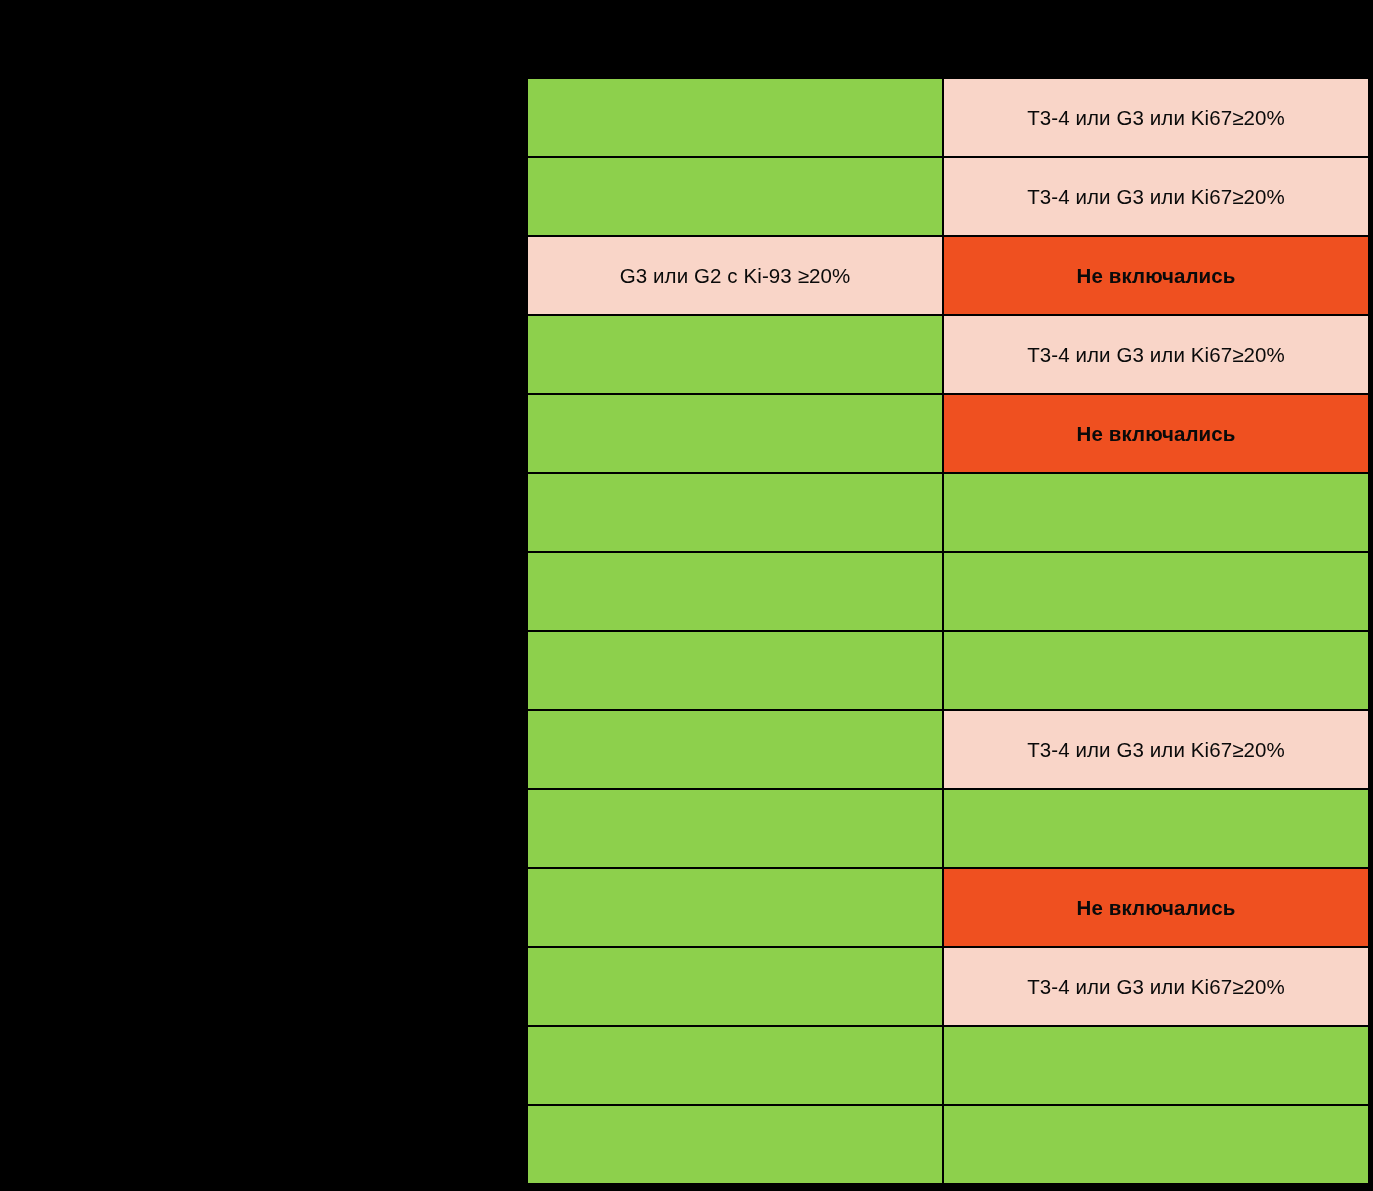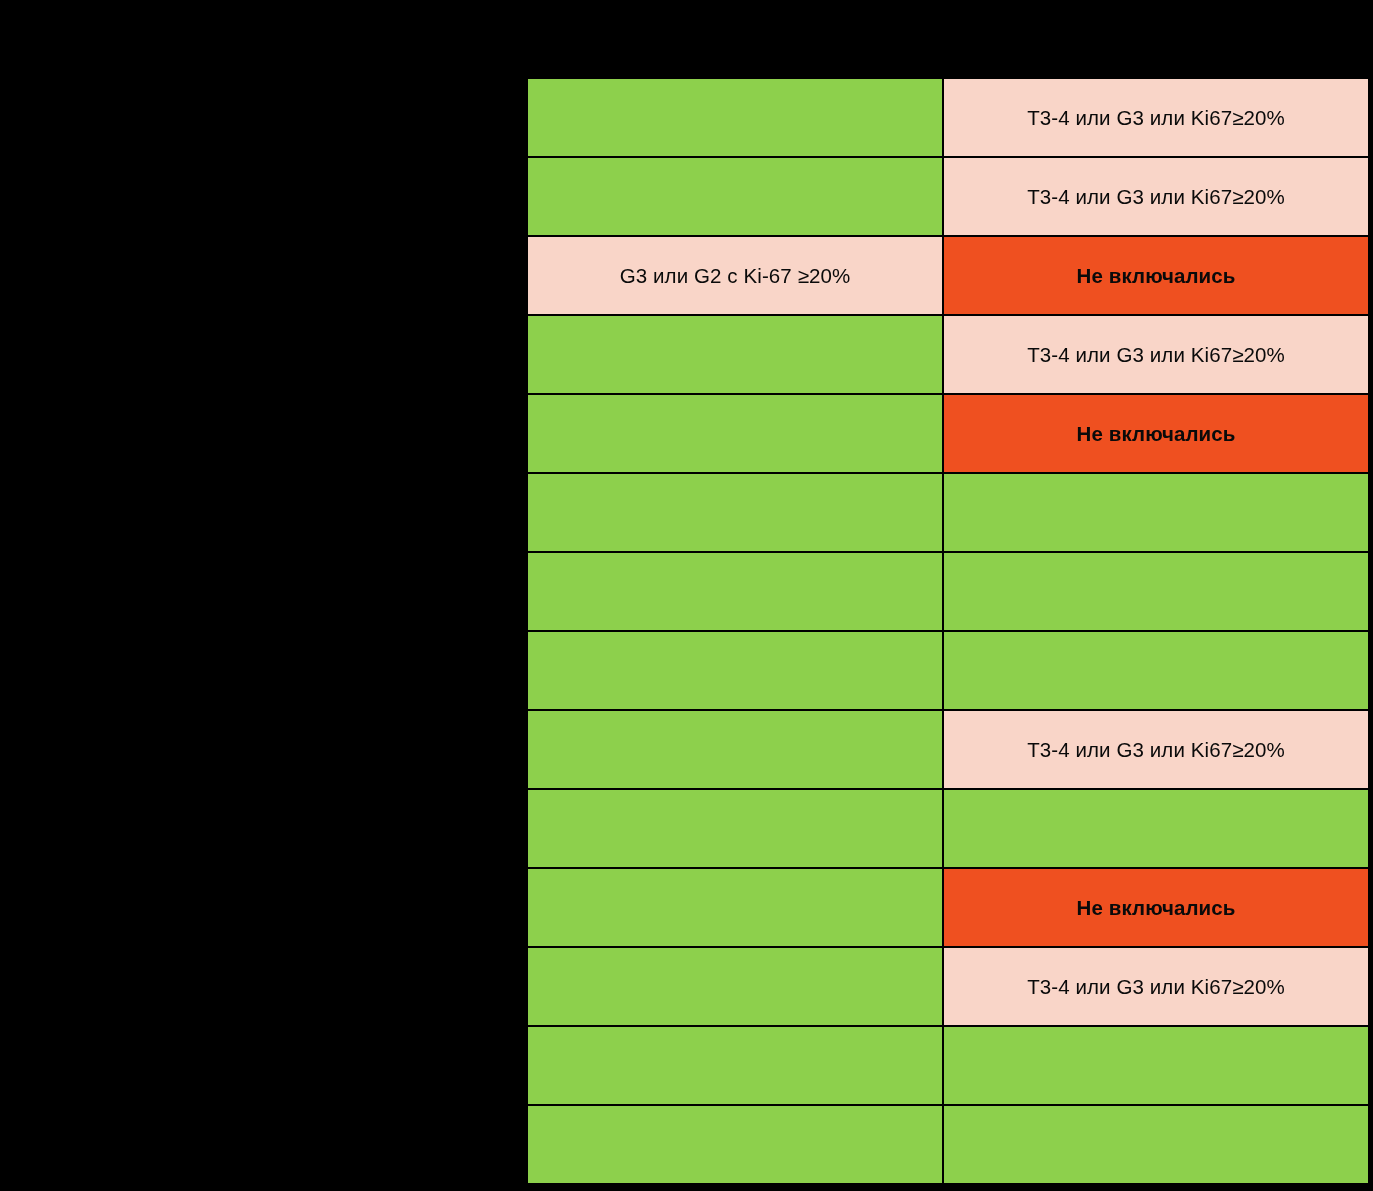--- a/index.html
+++ b/index.html
@@ -76,21 +76,21 @@
     <tbody>
         <tr>
           <td class="included empty"></td>
           <td class="criteria">Т3-4 или G3 или Ki67≥20%</td>
         </tr>
         <tr>
           <td class="included empty"></td>
           <td class="criteria">Т3-4 или G3 или Ki67≥20%</td>
         </tr>
         <tr>
-          <td class="criteria">G3 или G2 с Ki-67 ≥20%</td>
+          <td class="criteria">G3 или G2 с Ki-93 ≥20%</td>
           <td class="excluded">Не включались</td>
         </tr>
         <tr>
           <td class="included empty"></td>
           <td class="criteria">Т3-4 или G3 или Ki67≥20%</td>
         </tr>
         <tr>
           <td class="included empty"></td>
           <td class="excluded">Не включались</td>
         </tr>

